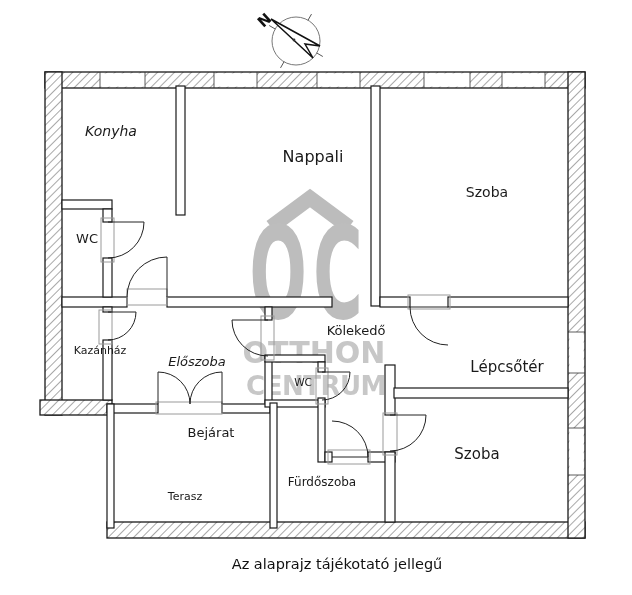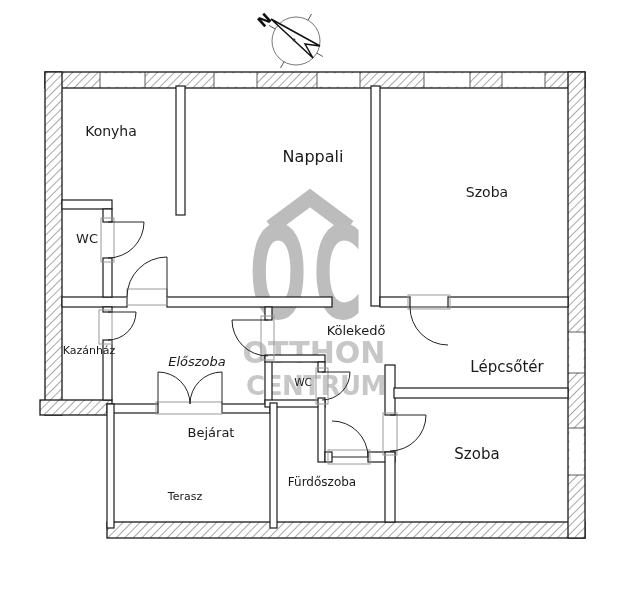--- a/index.html
+++ b/index.html
@@ -166,28 +166,29 @@
         <line x1="316.8" y1="53" x2="322.8" y2="56.5"></line>
         <line x1="284" y1="61.8" x2="280.5" y2="67.9"></line>
         <line x1="275.2" y1="29" x2="269.2" y2="25.5"></line>
       </g>
       <polygon points="271,19 320,46 305,44 313,58" fill="#ffffff" stroke="#111" stroke-width="1.5" stroke-linejoin="miter"></polygon>
       <circle cx="294" cy="40" r="1.4" fill="#333"></circle>
       <text transform="translate(268,24) rotate(-42)" text-anchor="middle" font-size="15" font-weight="bold" fill="#111">N</text>
     </g>
   </svg>
 
-  <div class="room-label" style="left:111px;top:131px;font-size:14px;">Konyha</div>
+  <div class="room-label" style="left:111px;top:131px;font-size:14px;font-style:italic;">Konyha</div>
   <div class="room-label" style="left:313px;top:157px;font-size:16px;">Nappali</div>
   <div class="room-label" style="left:487px;top:192px;font-size:14px;">Szoba</div>
   <div class="room-label" style="left:87px;top:238px;font-size:13px;">WC</div>
-  <div class="room-label" style="left:89px;top:350px;font-size:11px;">Kazánház</div>
+  <div class="room-label" style="left:100px;top:350px;font-size:11px;">Kazánház</div>
   <div class="room-label" style="left:197px;top:361px;font-size:13px;font-style:italic;">Előszoba</div>
   <div class="room-label" style="left:356px;top:330px;font-size:13px;">Kölekedő</div>
   <div class="room-label" style="left:507px;top:367px;font-size:15px;">Lépcsőtér</div>
   <div class="room-label" style="left:303px;top:382px;font-size:10.5px;">WC</div>
   <div class="room-label" style="left:191px;top:432px;font-size:13px;padding-left:40px;">Bejárat</div>
   <div class="room-label" style="left:322px;top:482px;font-size:12px;">Fürdőszoba</div>
   <div class="room-label" style="left:185px;top:496px;font-size:11px;">Terasz</div>
   <div class="room-label" style="left:477px;top:454px;font-size:15px;">Szoba</div>
 
+  <div class="caption" style="left:337px;top:556px;">Az alaprajz tájékotató jellegű</div>
 
 </div>
 
 </body></html>

